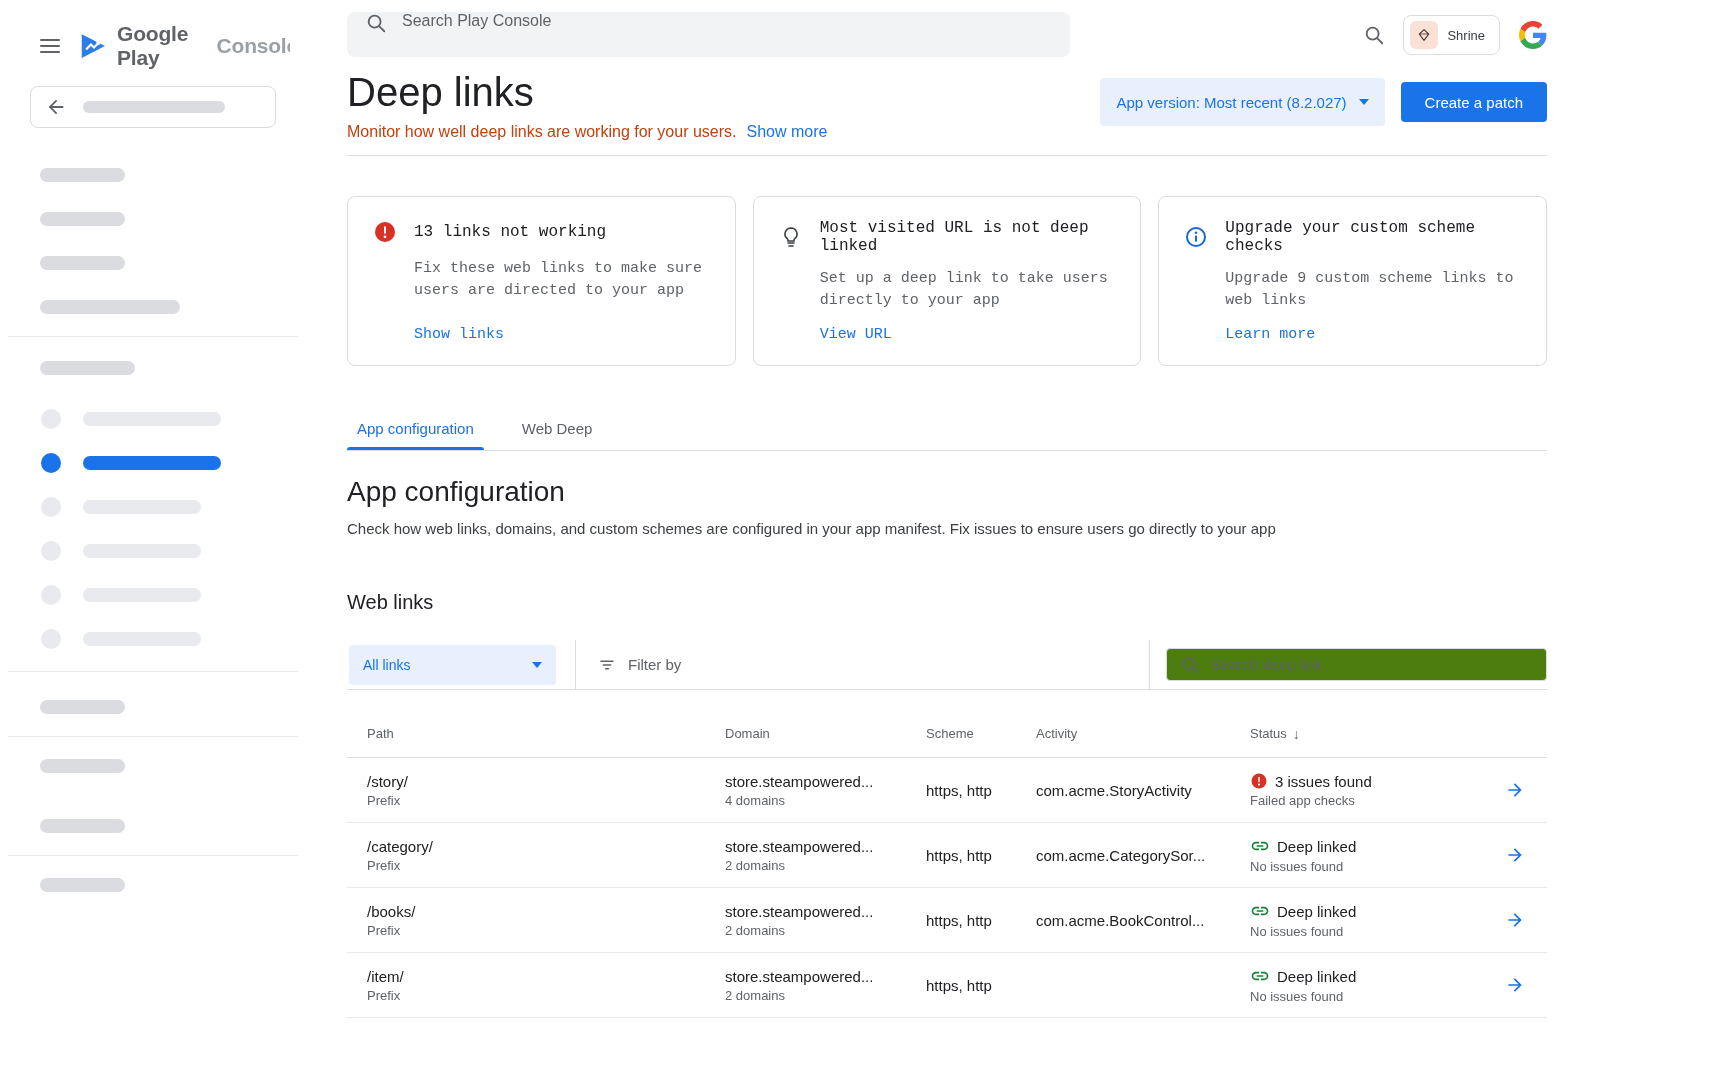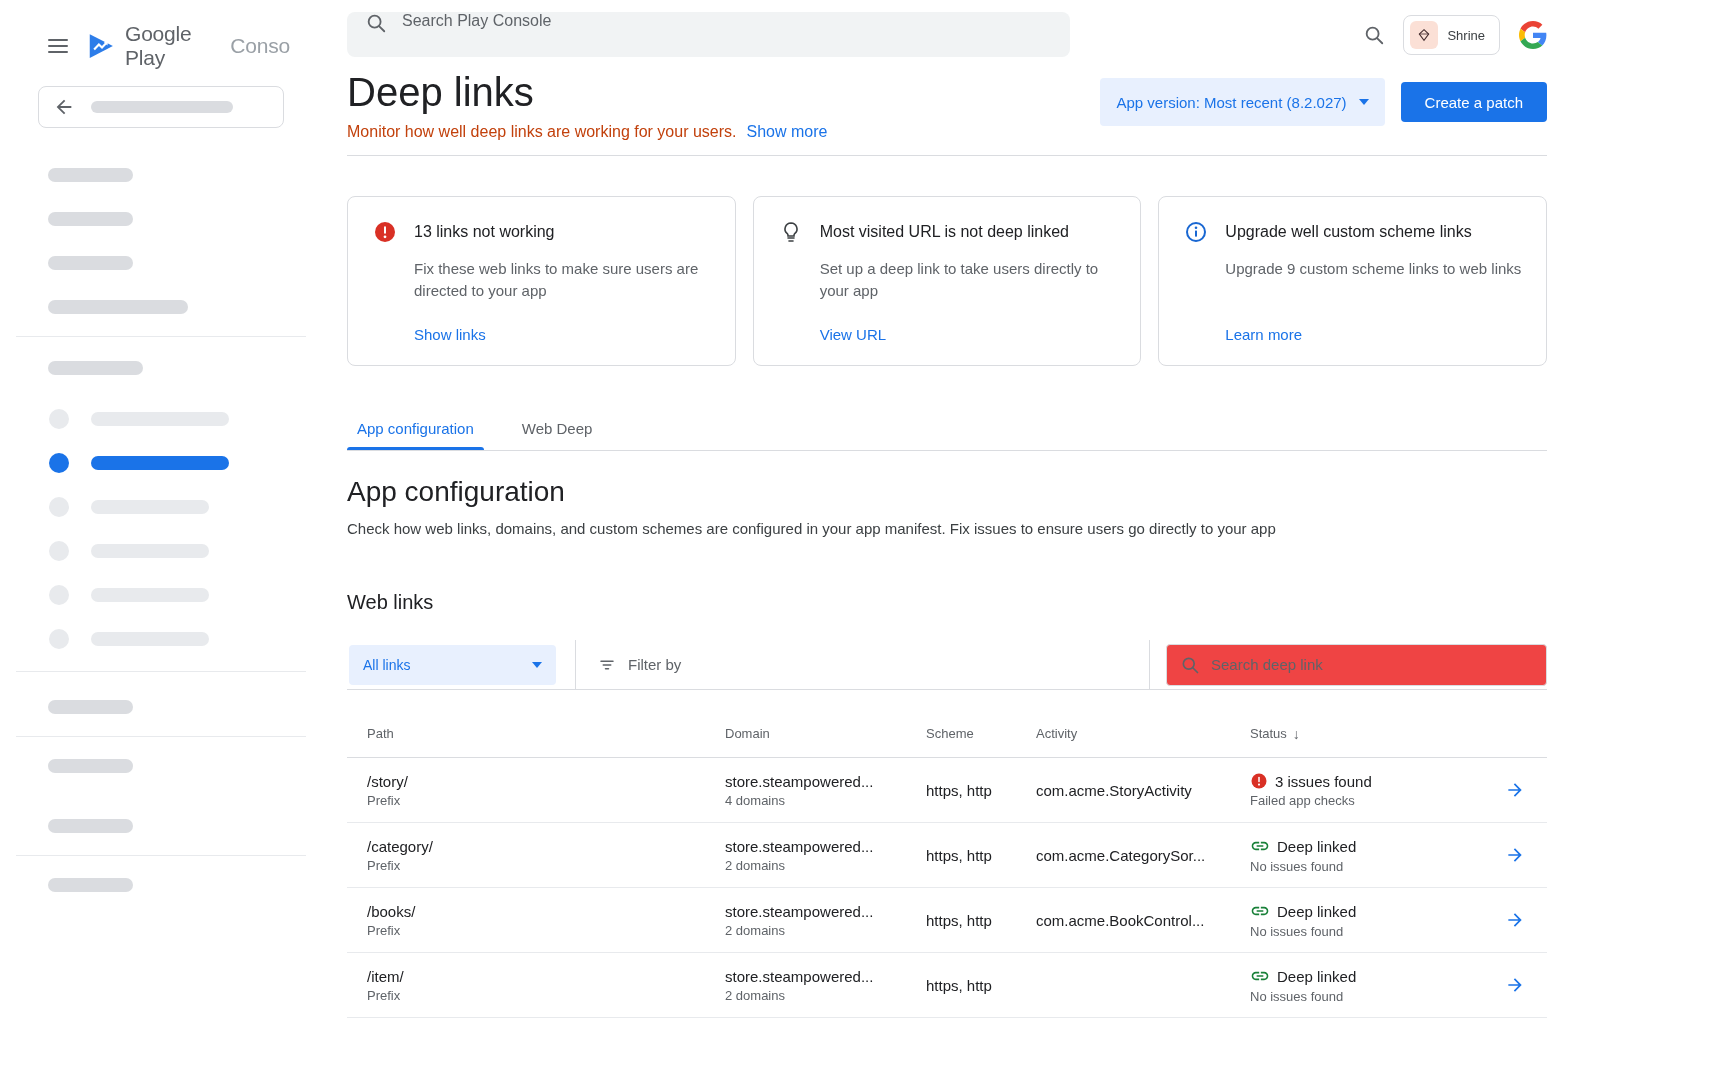--- a/index.html
+++ b/index.html
@@ -1,21 +1,21 @@
 <!DOCTYPE html>
 <html><head>
 <meta charset="utf-8">
 <style>
   * { margin:0; padding:0; box-sizing:border-box; }
   html,body { background:#fff; }
   body { font-family:"Liberation Sans", sans-serif; color:#202124; }
   .app { position:relative; width:1728px; height:1080px; overflow:hidden; background:#fff; }
 
   
-  .sidebar { position:absolute; left:16px; top:0; width:290px; height:1080px; background:#fff; }
+  .sidebar { position:absolute; left:8px; top:0; width:290px; height:1080px; background:#fff;font-weight:bold; }
   .sb-top { display:flex; align-items:center; gap:16px; padding:22px 0 0 30px; }
   .icon-btn { display:flex; align-items:center; justify-content:center; cursor:pointer; }
   .logo { display:flex; align-items:center; gap:9px; }
   .logo-t1 { font-size:21px; color:#5f6368; letter-spacing:-0.2px; }
   .logo-t2 { font-size:21px; color:#9aa0a6; letter-spacing:-0.2px; margin-left:-3px; }
   .back-box { margin:16px 22px 0 22px; height:42px; border:1px solid #dadce0; border-radius:8px; display:flex; align-items:center; gap:16px; padding:0 14px; cursor:pointer; }
   .sk { background:#dadce0; border-radius:7px; height:14px; }
   .sk.light { background:#e8eaed; }
   .sk.blue { background:#1a73e8; }
   .sk-circle { width:20px; height:20px; border-radius:50%; background:#e8eaed; flex:0 0 auto; }
@@ -44,21 +44,21 @@
   .page-title { font-size:40px; line-height:44px; font-weight:400; color:#202124; }
   .subtitle-row { margin-top:8px; display:flex; align-items:center; gap:10px; font-size:16px; line-height:19px; }
   .subtitle { color:#c2410c; }
   .link { color:#1a73e8; cursor:pointer; text-decoration:none; }
   .head-actions { position:absolute; right:0; top:8px; display:flex; align-items:center; gap:16px; }
   .version-chip { background:#e8f0fe; color:#1a73e8; border:none; font-family:"Liberation Sans",sans-serif; font-size:15px; font-weight:500; height:48px; border-radius:4px; display:flex; align-items:center; gap:12px; padding:0 16px; cursor:pointer; }
   .caret { width:0; height:0; border-left:5px solid transparent; border-right:5px solid transparent; border-top:6px solid #1a73e8; }
   .btn-primary { background:#1a73e8; color:#fff; border:none; font-family:"Liberation Sans",sans-serif; font-size:15px; font-weight:500; height:40px; border-radius:4px; padding:0 24px; cursor:pointer; }
   .head-divider { margin-top:14px; height:1px; background:#dadce0; }
 
-  .cards { display:flex; gap:17px; margin-top:40px; }
+  .cards { display:flex; gap:17px; margin-top:40px;font-family:Liberation Mono, monospace; }
   .card { flex:1; border:1px solid #dadce0; border-radius:8px; padding:22px 24px; height:170px; position:relative; background:#fff; }
   .card-head { display:flex; align-items:center; gap:16px; }
   .card-icon { width:26px; height:26px; display:flex; align-items:center; justify-content:center; flex:0 0 auto; }
   .card-title { font-size:16px; font-weight:500; color:#202124; }
   .card-body { margin:13px 0 0 42px; font-size:15px; line-height:22px; color:#5f6368; }
   .card-action { position:absolute; left:66px; bottom:22px; font-size:15px; font-weight:500; color:#1a73e8; cursor:pointer; }
 
   .tabs { display:flex; margin-top:40px; border-bottom:1px solid #dadce0; }
   .tab { position:relative; padding:14px 10px 13px 10px; margin-right:28px; font-size:15px; font-weight:500; color:#5f6368; cursor:pointer; }
   .tab.active { color:#1a73e8; }
@@ -69,21 +69,21 @@
 
   .weblinks-title { margin-top:52px; font-size:20px; line-height:24px; font-weight:500; color:#202124; }
 
   .toolbar { margin-top:26px; height:50px; display:flex; align-items:center; border-bottom:1px solid #dadce0; }
   .links-select { width:207px; height:40px; background:#e8f0fe; border-radius:4px; display:flex; align-items:center; padding:0 14px; margin-left:2px; cursor:pointer; }
   .links-select-label { font-size:14px; font-weight:500; color:#1a73e8; }
   .links-select .caret { margin-left:auto; }
   .vdiv { width:1px; height:50px; background:#dadce0; margin-left:19px; }
   .filter-by { display:flex; align-items:center; gap:12px; margin-left:22px; color:#5f6368; font-size:15px; cursor:pointer; }
   .vdiv2 { margin-left:auto; }
-  .dl-search { width:381px; height:42px; border:1px solid #dadce0; border-radius:4px; display:flex; align-items:center; gap:11px; padding:0 13px; margin-left:16px; background:#ef4444; }
+  .dl-search { width:381px; height:33px; border:1px solid #dadce0; border-radius:4px; display:flex; align-items:center; gap:11px; padding:0 13px; margin-left:16px; background:#4d7c0f; }
   .dl-search input { flex:1; border:none; outline:none; background:transparent; font-family:"Liberation Sans",sans-serif; font-size:15px; color:#202124; }
   .dl-search input::placeholder { color:#5f6368; }
 
   .tbl-head, .tbl-row { display:grid; grid-template-columns:378px 201px 110px 214px 237px 60px; align-items:center; }
   .tbl-head { height:48px; margin-top:20px; border-bottom:1px solid #dadce0; font-size:13px; font-weight:500; color:#5f6368; }
   .th { display:flex; align-items:center; gap:6px; cursor:pointer; }
   .th:first-child { padding-left:20px; }
   .sort-arrow { font-size:14px; color:#5f6368; }
   .tbl-row { height:65px; border-bottom:1px solid #e8eaed; }
   .cell:first-child { padding-left:20px; }
@@ -272,21 +272,21 @@
 
         <div class="card">
           <div class="card-head">
             <span class="card-icon">
               <svg width="24" height="24" viewBox="0 0 24 24">
                   <circle cx="12" cy="12" r="9" fill="none" stroke="#1967d2" stroke-width="2"></circle>
                   <rect x="11" y="10.6" width="2" height="6" fill="#1967d2"></rect>
                   <circle cx="12" cy="7.8" r="1.3" fill="#1967d2"></circle>
                 </svg>
             </span>
-            <span class="card-title">Upgrade well custom scheme links</span>
+            <span class="card-title">Upgrade your custom scheme checks</span>
           </div>
           <div class="card-body">Upgrade 9 custom scheme links to web links</div>
           <span class="card-action">Learn more</span>
         </div>
       </div>
 
       <div class="tabs">
         <div class="tab active">App configuration</div>
         <div class="tab">Web Deep</div>
       </div>

